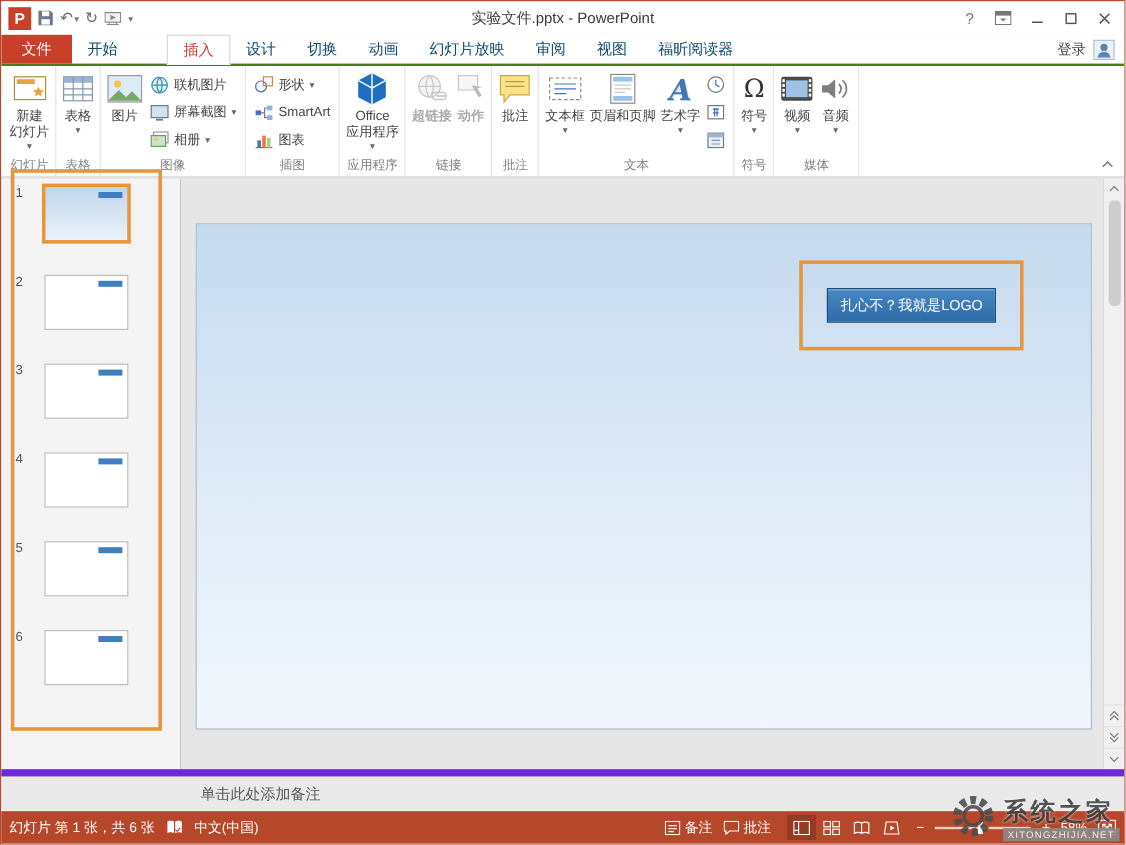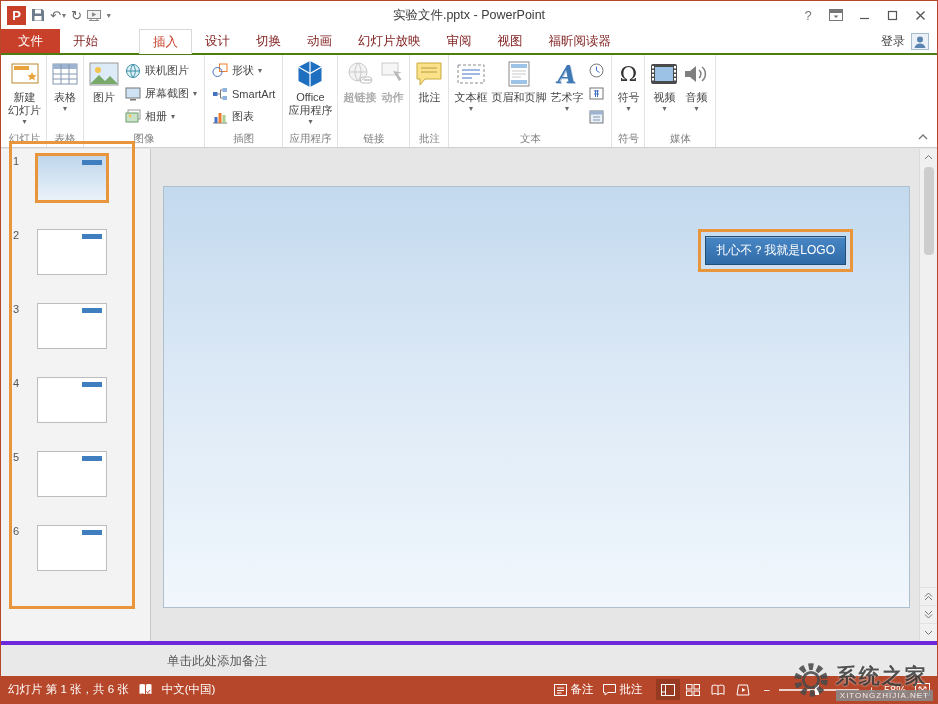--- a/index.html
+++ b/index.html
@@ -12,21 +12,21 @@
   .qat { display:flex; align-items:center; gap:5px; padding-left:2px; }
   .ppt-logo { width:19px; height:19px; background:#C8402A; color:#fff; font-weight:bold; font-size:13px; display:flex; align-items:center; justify-content:center; }
   .qbtn { display:flex; align-items:center; color:#6A6A6A; font-size:13px; cursor:default; }
   .dd-mini { font-size:8px; color:#777; margin-left:1px; }
   .title { position:absolute; left:0; right:0; text-align:center; font-size:12.5px; color:#3B3B3B; pointer-events:none; }
   .wincontrols { margin-left:auto; display:flex; align-items:center; gap:2px; z-index:2; }
   .wbtn { width:26px; height:22px; display:flex; align-items:center; justify-content:center; color:#777; font-size:13px; }
 
   
   .tabrow { height:26px; background:#FFFFFF; display:flex; align-items:stretch; border-bottom:2px solid #4d7c0f; position:relative; }
-  .tab { padding:5px 13px 4px; font-size:12.5px; color:#7f1d1d; display:flex; align-items:center; }
+  .tab { padding:5px 13px 4px; font-size:12.5px; color:#0c4a6e; display:flex; align-items:center; }
   .tab.file { background:#C8402A; color:#fff; padding:5px 17px; }
   .tab.active { color:#C8402A; border:1px solid #D9D9D9; border-bottom:1px solid #fff; margin-bottom:-1px; background:#fff;margin-left:28px; }
   .login { margin-left:auto; display:flex; align-items:center; font-size:12px; color:#444; padding:0 8px; gap:6px; }
 
   
   .ribbon { height:93px; background:#FFFFFF; border-bottom:1px solid #CFCFCF; display:flex; position:relative; padding-left:2px; }
   .rgroup { display:flex; flex-direction:column; border-right:1px solid #E3E3E3; padding:1px 3px 0; }
   .rcontent { flex:1; display:flex; align-items:flex-start; }
   .rlabel { height:16px; line-height:15px; font-size:10.5px; color:#7F7F7F; text-align:center; white-space:nowrap; padding:0 2px; }
   .bigbtn { display:flex; flex-direction:column; align-items:center; padding:3px 2px 0; font-size:11px; color:#444; text-align:center; cursor:default; }
@@ -45,31 +45,31 @@
   .thumbs { width:150px; background:#F3F3F3; border-right:1px solid #C9C9C9; padding-top:6px; position:relative; }
   .thumbitem { display:flex; margin:0 0 28px 12px; }
   .tnum { width:24px; font-size:11px; color:#555; padding-top:0; }
   .thumb { width:70px; height:46px; background:#fff; border:1px solid #BDBDBD; position:relative; }
   .thumb.first { background:linear-gradient(to bottom,#BFD6EC,#EAF2FA); border:3px solid #E8953C; width:74px; height:50px; margin:-2px; }
   .minilogo { position:absolute; top:4px; right:4px; width:20px; height:5px; background:#3F7FBF; }
   .panel-annot { position:absolute; left:8px; top:140px; width:126px; height:468px; border:3px solid #E8953C; pointer-events:none; z-index:30; }
 
   .canvas-area { flex:1; position:relative; background:#E6E6E6; }
   .slide-canvas { position:absolute; left:12px; right:9px; top:37px; bottom:33px; background:linear-gradient(to bottom,#C3D9EE 0%,#DCE9F6 45%,#F1F7FC 100%); border:1px solid #AEBFCF; }
-  .logo-annot { position:absolute; top:42px; right:56px; border:3px solid #E8953C; padding:4px; }
+  .logo-annot { position:absolute; top:30px; right:56px; border:3px solid #E8953C; padding:20px; }
   .logo-btn { background:linear-gradient(to bottom,#4886C5,#2F6BA7); border:1px solid #1F4E79; color:#fff; font-size:12px; padding:5px 10px; white-space:nowrap; box-shadow:inset 0 1px 0 rgba(255,255,255,.35); }
 
   .vscroll { width:18px; background:#F0F0F0; border-left:1px solid #DADADA; display:flex; flex-direction:column; align-items:center; }
   .sarrow { height:16px; display:flex; align-items:center; justify-content:center; width:100%; }
   .sthumb { width:10px; height:88px; background:#CDCDCD; border-radius:4px; margin-top:2px; }
   .sspacer { flex:1; }
   .navbtn { height:18px; width:100%; display:flex; align-items:center; justify-content:center; border-top:1px solid #E2E2E2; }
 
   
-  .notes { position:absolute; top:640px; left:0; width:100%; height:37px; background:#E9E9E9; border-top:4px solid #6d28d9; display:flex; align-items:center; padding-left:166px; color:#595959; font-size:12.5px; }
+  .notes { position:absolute; top:640px; left:0; width:100%; height:37px; background:#E9E9E9; border-top:6px solid #6d28d9; display:flex; align-items:center; padding-left:166px; color:#595959; font-size:12.5px; }
 
   
   .statusbar { position:absolute; bottom:0; left:0; width:100%; height:27px; background:#B7472A; color:#fff; display:flex; align-items:center; font-size:11.5px; padding:0 7px; gap:9px; }
   .sb-item { display:flex; align-items:center; gap:4px; white-space:nowrap; }
   .viewbtn { width:24px; height:21px; display:flex; align-items:center; justify-content:center; }
   .viewbtn.pressed { background:rgba(0,0,0,.18); }
   .zoomtrack { width:80px; height:2px; background:rgba(255,255,255,.75); position:relative; }
   .zoomknob { position:absolute; left:45%; top:-4px; width:4px; height:10px; background:#fff; }
   .zlabel { font-size:11px; }
 

